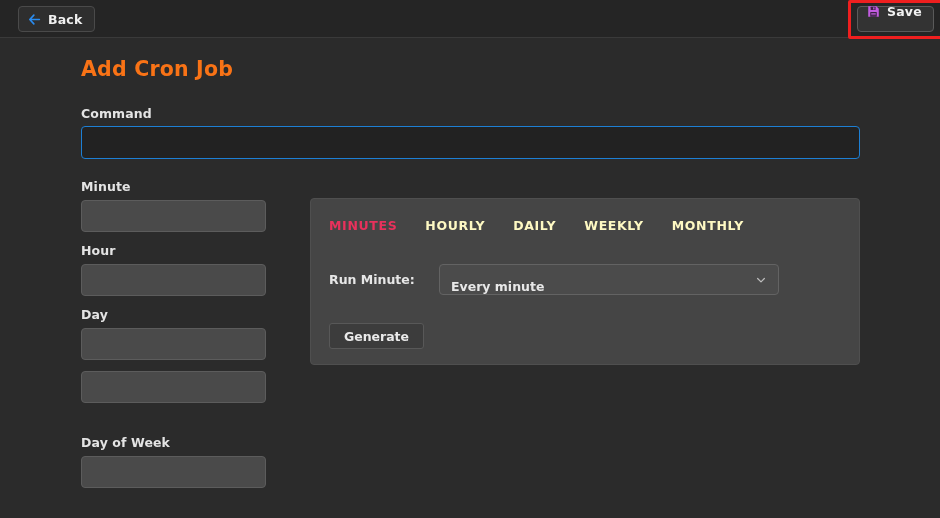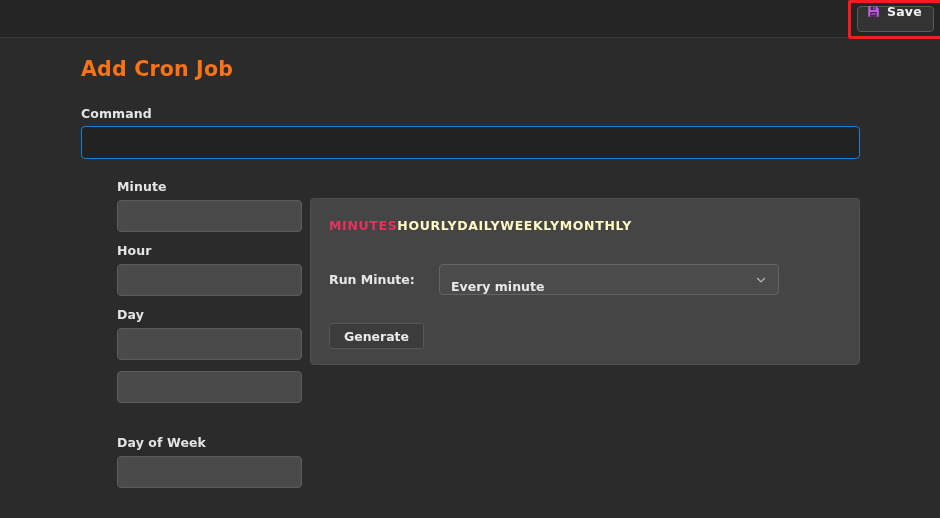--- a/index.html
+++ b/index.html
@@ -110,21 +110,21 @@
     border: 1.5px solid #1d7fd4;
     border-radius: 4px;
     color: #e8e8e8;
     font-family: inherit;
     font-size: 13px;
     padding: 0 9px;
     outline: none;
   }
 
   
-  .cron-field { position: absolute; left: 81px; margin-left: 36px; }
+  .cron-field { position: absolute; left: 81px; }
   .cron-field .field-label { display: block; margin-bottom: 6px; }
   .cron-input {
     width: 185px; height: 32px;
     background: #4a4a4a;
     border: 1px solid #5c5c5c;
     border-radius: 4px;
     color: #f0f0f0;
     font-family: inherit;
     font-size: 13px;
     padding: 0 9px;
@@ -144,20 +144,21 @@
     background: #454545;
     border: 1px solid #4f4f4f;
     border-radius: 4px;
   }
 
   .tabs {
     position: absolute;
     left: 18px; top: 19px;
     display: flex;
     align-items: flex-start;
+    gap: 28px;
   }
   .tab {
     font-size: 12.5px;
     font-weight: 700;
     color: #fef9c3;
     letter-spacing: .65px;
     cursor: pointer;
     background: none;
     border: none;
     font-family: inherit;
@@ -212,20 +213,28 @@
     font-size: 12.5px;
     font-weight: 700;
     cursor: pointer;
   }
 </style>
 </head>
 <body>
 
 <div class="topbar">
 
+  <div class="back-button">
+    <span class="back-arrow-icon">
+      <svg viewBox="0 0 16 16" width="13" height="13">
+        <path d="M7.2 2.6 L2.2 8 L7.2 13.4 M2.6 8 L14 8" fill="none" stroke="#2a8cf0" stroke-width="2" stroke-linecap="round" stroke-linejoin="round"></path>
+      </svg>
+    </span>
+    <span class="back-label">Back</span>
+  </div>
 
   <div class="save-button">
     <span class="save-disk-icon">
       <svg viewBox="0 0 16 16" width="13" height="13">
         <path d="M1.5 1.5 H11.5 L14.5 4.5 V14.5 H1.5 Z" fill="#c25ce0"></path>
         <rect x="4.5" y="2.2" width="6" height="4" rx="0.5" fill="#3a2240"></rect>
         <rect x="7.6" y="2.9" width="1.6" height="2.6" fill="#c25ce0"></rect>
         <rect x="4" y="8.6" width="8" height="5.9" rx="0.5" fill="#3a2240"></rect>
         <rect x="5.2" y="9.9" width="5.6" height="0.9" fill="#c25ce0"></rect>
         <rect x="5.2" y="11.6" width="5.6" height="0.9" fill="#c25ce0"></rect>

